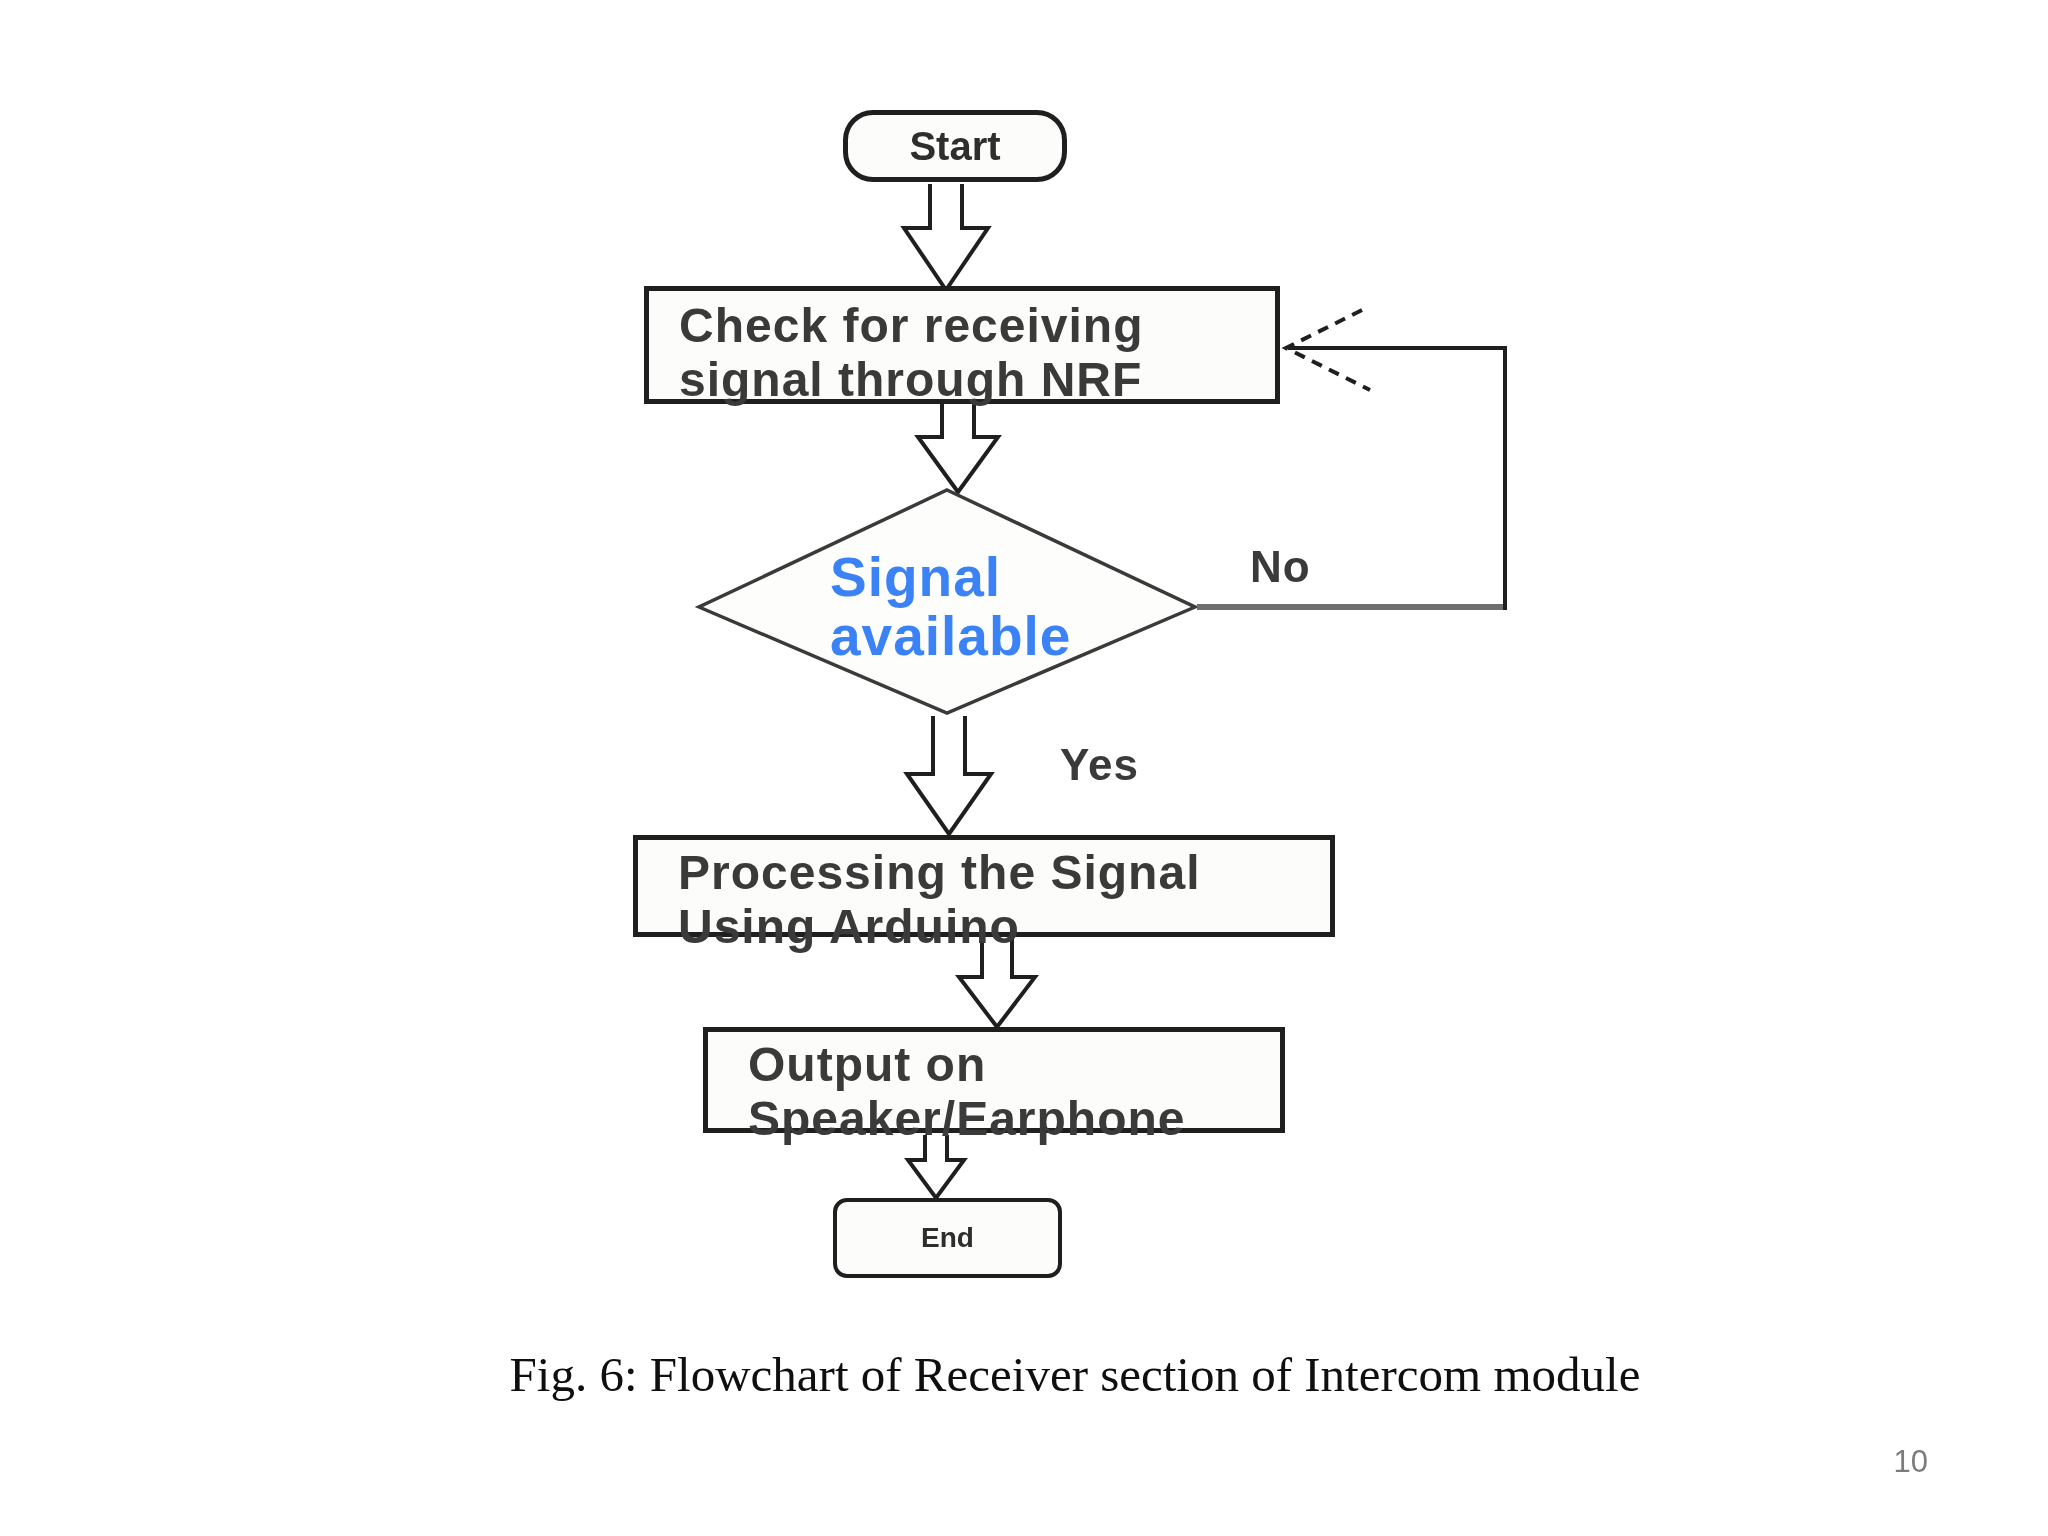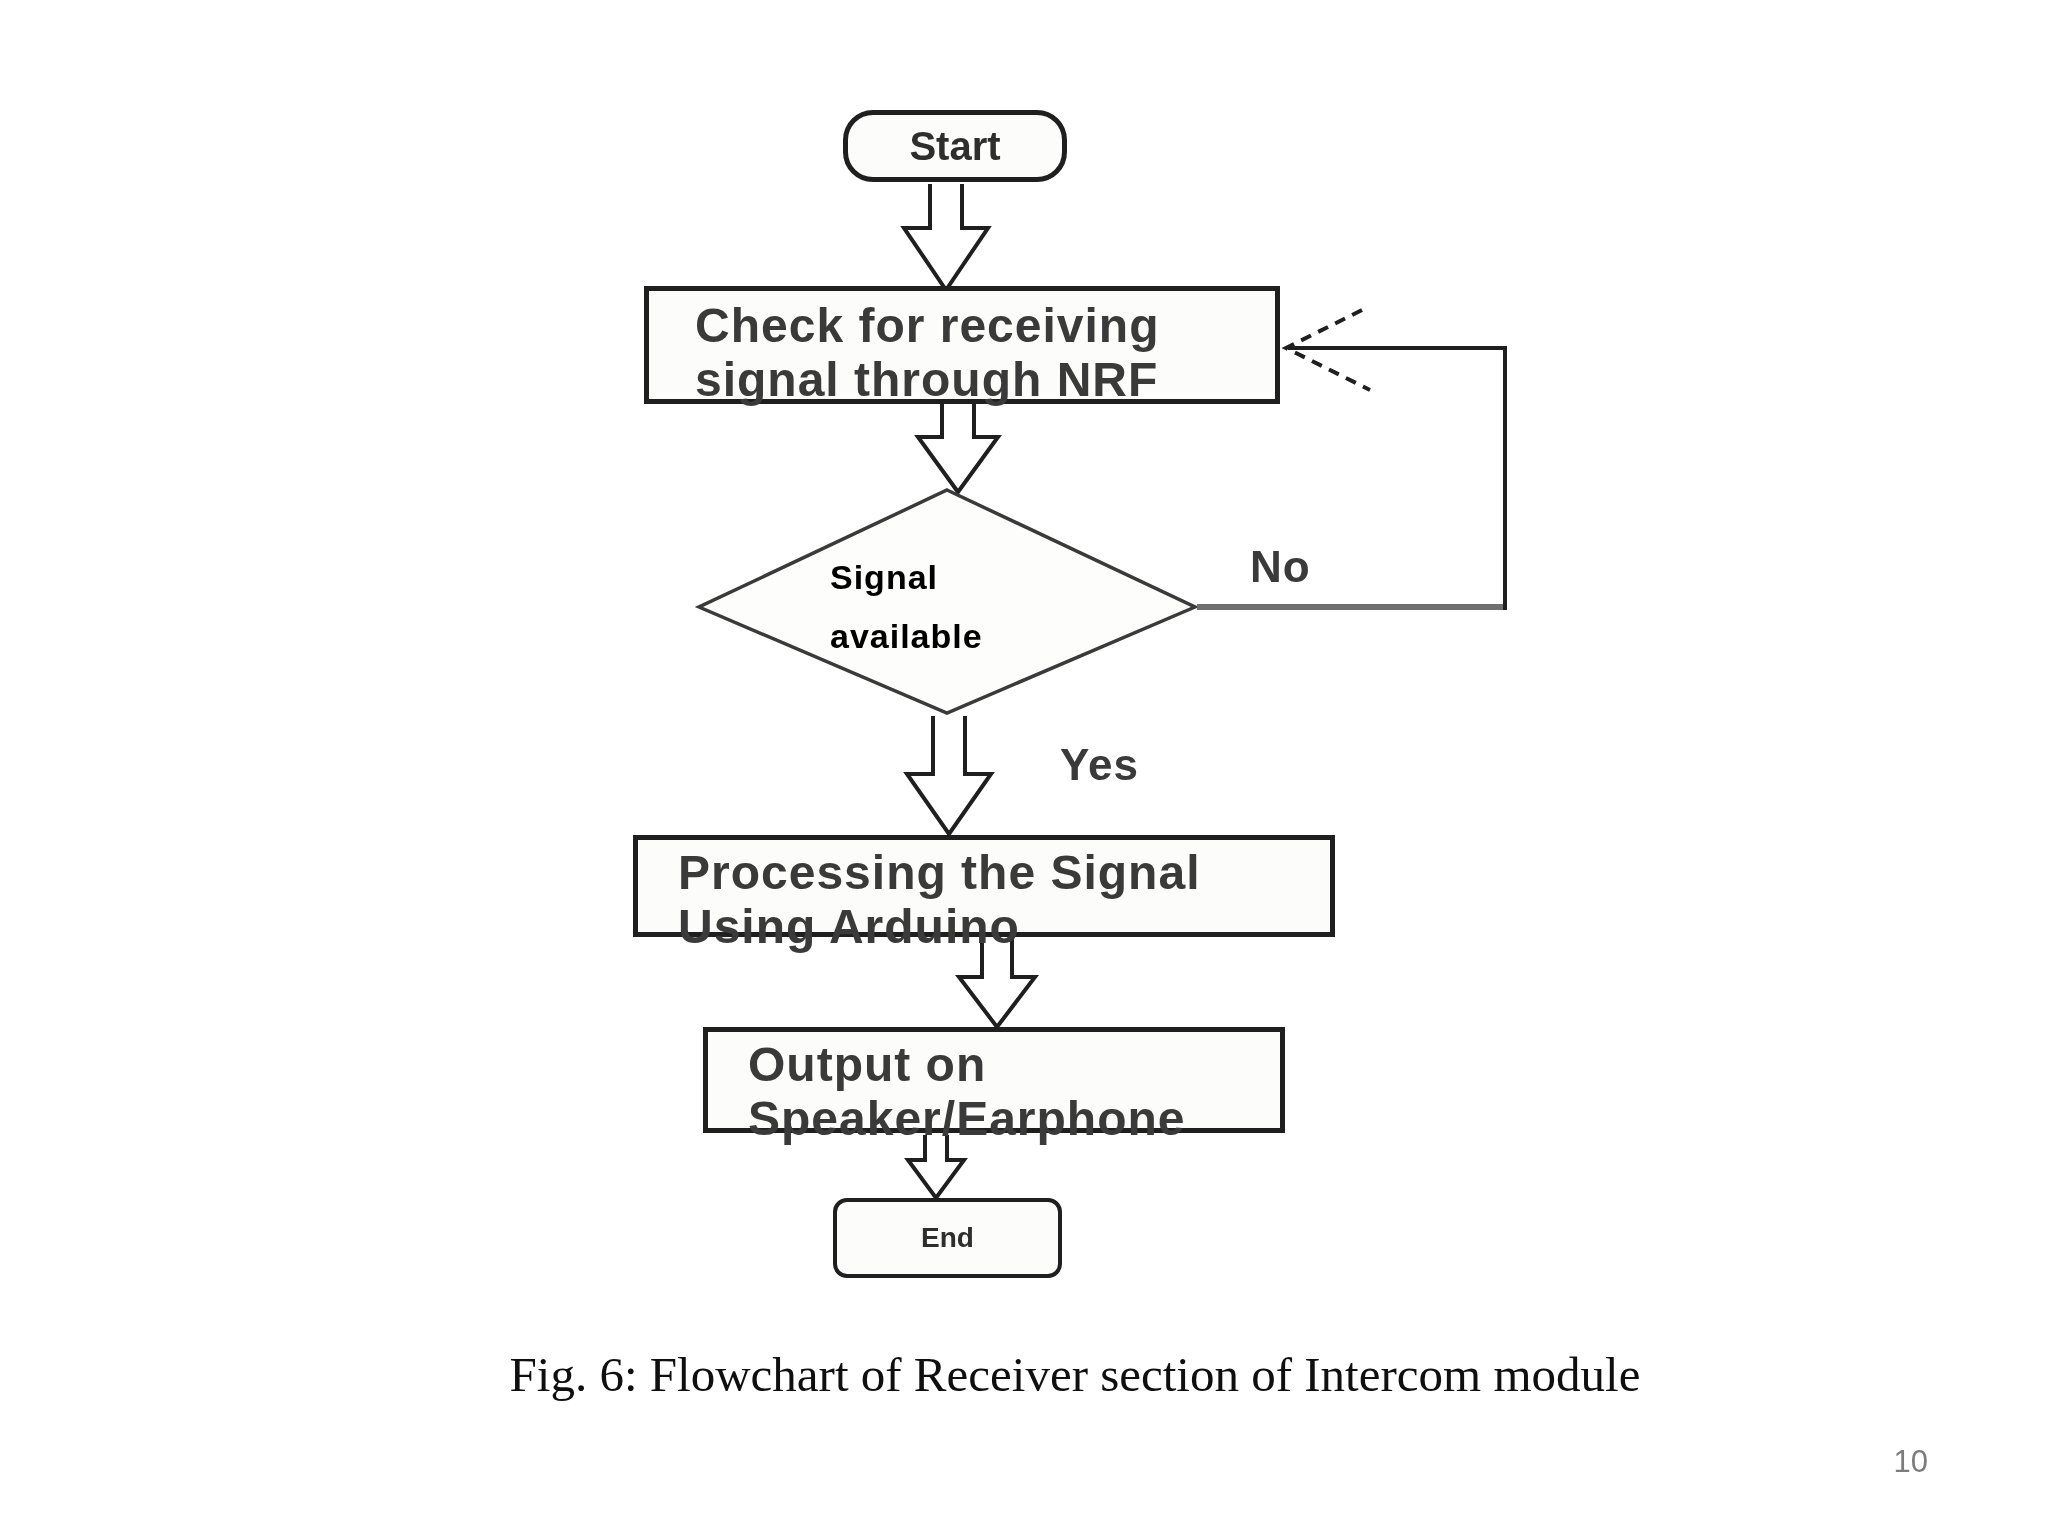--- a/index.html
+++ b/index.html
@@ -24,29 +24,29 @@
     border-width:5px;
     display:flex;align-items:center;justify-content:center;
     font-size:40px;color:#2e2e2e;
   }
   .fc-process{
     padding-top:8px;
     font-size:48px;line-height:54px;
     letter-spacing:1px;
   }
   .fc-line{display:block;white-space:nowrap;}
-  #check-node{left:644px;top:286px;width:636px;height:118px;padding-left:46px;}
+  #check-node{left:644px;top:286px;width:636px;height:118px;padding-left:30px;}
   #process-node{left:633px;top:835px;width:702px;height:102px;padding-left:40px;padding-top:6px;}
   #output-node{left:703px;top:1027px;width:582px;height:106px;padding-left:40px;padding-top:6px;}
   #start-node{left:843px;top:110px;width:224px;height:72px;}
   #end-node{left:833px;top:1198px;width:229px;height:80px;border-width:4px;border-radius:14px;font-size:28px;}
   .decision-text{
     position:absolute;left:830px;top:548px;
-    color:#000000;font-weight:bold;
-    font-size:34px;line-height:59px;letter-spacing:1px;
+    color:#3b82f6;font-weight:bold;
+    font-size:55px;line-height:59px;letter-spacing:1px;
   }
   .edge-label{
     position:absolute;
     color:#3a3a3a;font-weight:bold;font-size:44px;letter-spacing:1px;
     white-space:nowrap;
   }
   #yes-label{left:1060px;top:740px;}
   #no-label{left:1250px;top:542px;}
   svg.fc-canvas{position:absolute;left:0;top:0;width:2048px;height:1536px;}
   .caption{

